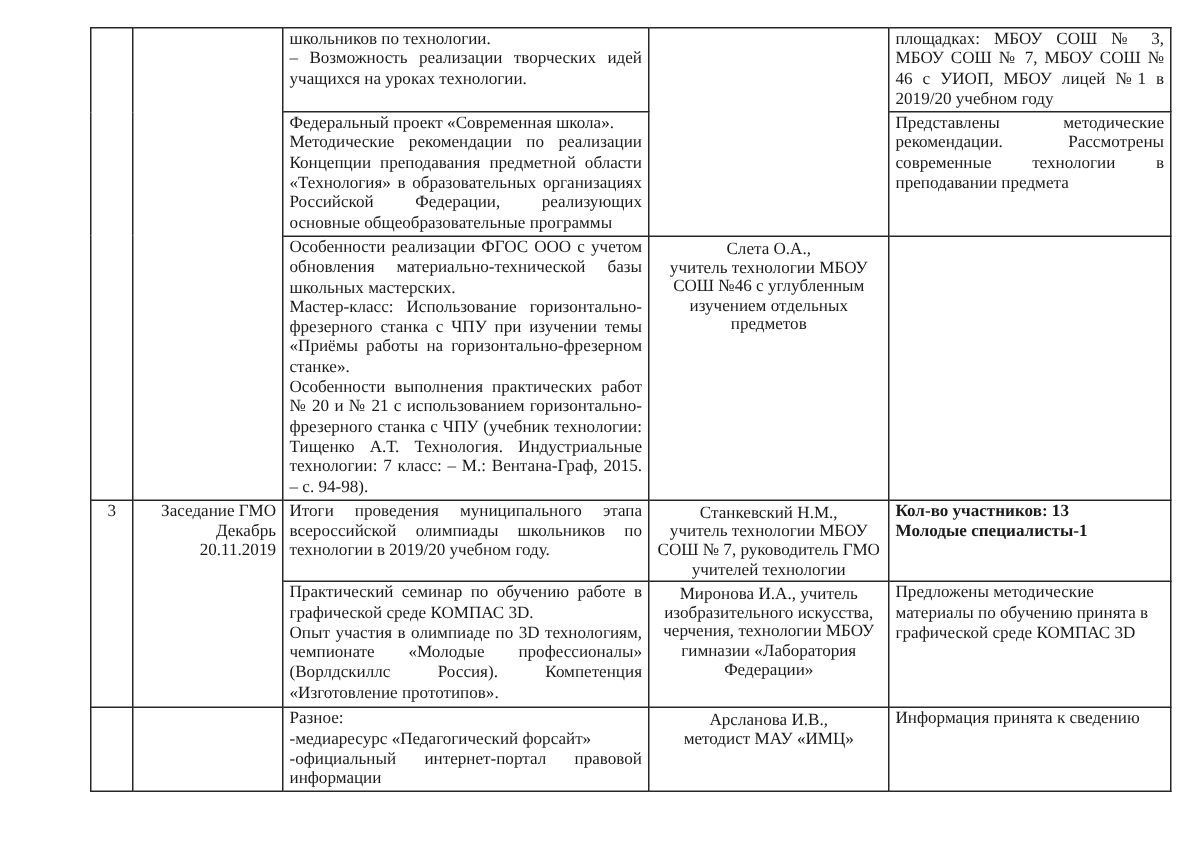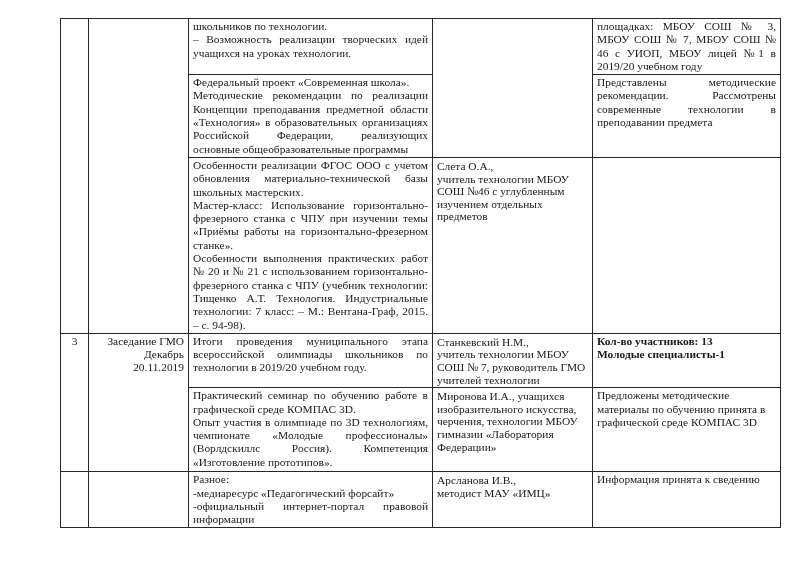--- a/index.html
+++ b/index.html
@@ -27,21 +27,21 @@
     vertical-align: top;
     font-size: 11.4px;
     line-height: 13.3px;
     padding: 1px 4px 1px 4px;
   }
   
   .c-num   { text-align: center; }
   .c-meet  { text-align: right; }
   .c-agenda { text-align: justify; }
   .c-agenda div { text-align: justify; }
-  .c-spk   { line-height: 12.6px; padding-top: 2px; }
+  .c-spk   { text-align: center; line-height: 12.6px; padding-top: 2px; }
   .c-res-j { text-align: justify; }
   .c-res-j div { text-align: justify; }
   .c-res-l { text-align: left; }
   .res-bold { font-weight: bold; }
   
   .hA { height: 53px; }
   .hB { height: 81px; }
   .hC { height: 175px; }
   .hD { height: 50px; }
   .hE { height: 84px; }
@@ -121,21 +121,21 @@
             <div>Молодые специалисты-1</div>
           </td>
     </tr>
 
     <tr>
       <td class="c-agenda hE">
             <div>Практический семинар по обучению работе в графической среде КОМПАС 3D.</div>
             <div>Опыт участия в олимпиаде по 3D технологиям, чемпионате «Молодые профессионалы» (Ворлдскиллс Россия). Компетенция «Изготовление прототипов».</div>
           </td>
       <td class="c-spk">
-            <div>Миронова И.А., учащихся</div>
+            <div>Миронова И.А., учитель</div>
             <div>изобразительного искусства,</div>
             <div>черчения, технологии МБОУ</div>
             <div>гимназии «Лаборатория</div>
             <div>Федерации»</div>
           </td>
       <td class="c-res-l">
             <div>Предложены методические материалы по обучению принята в графической среде КОМПАС 3D</div>
           </td>
     </tr>
 

